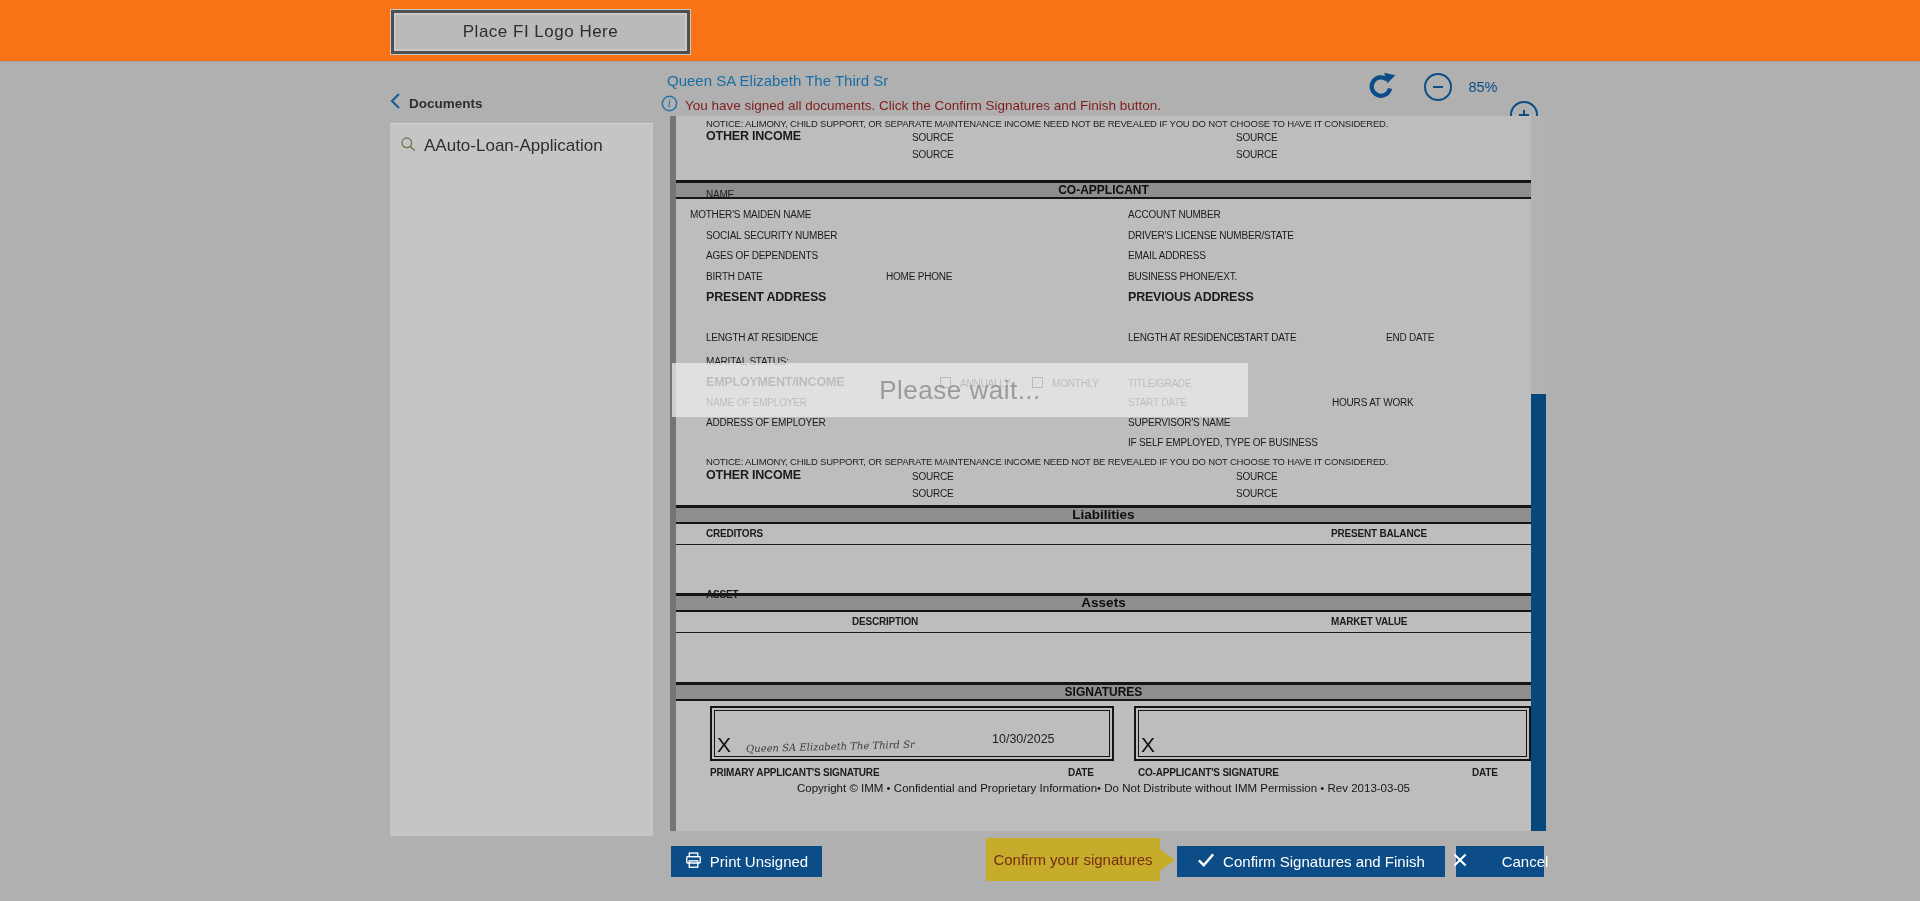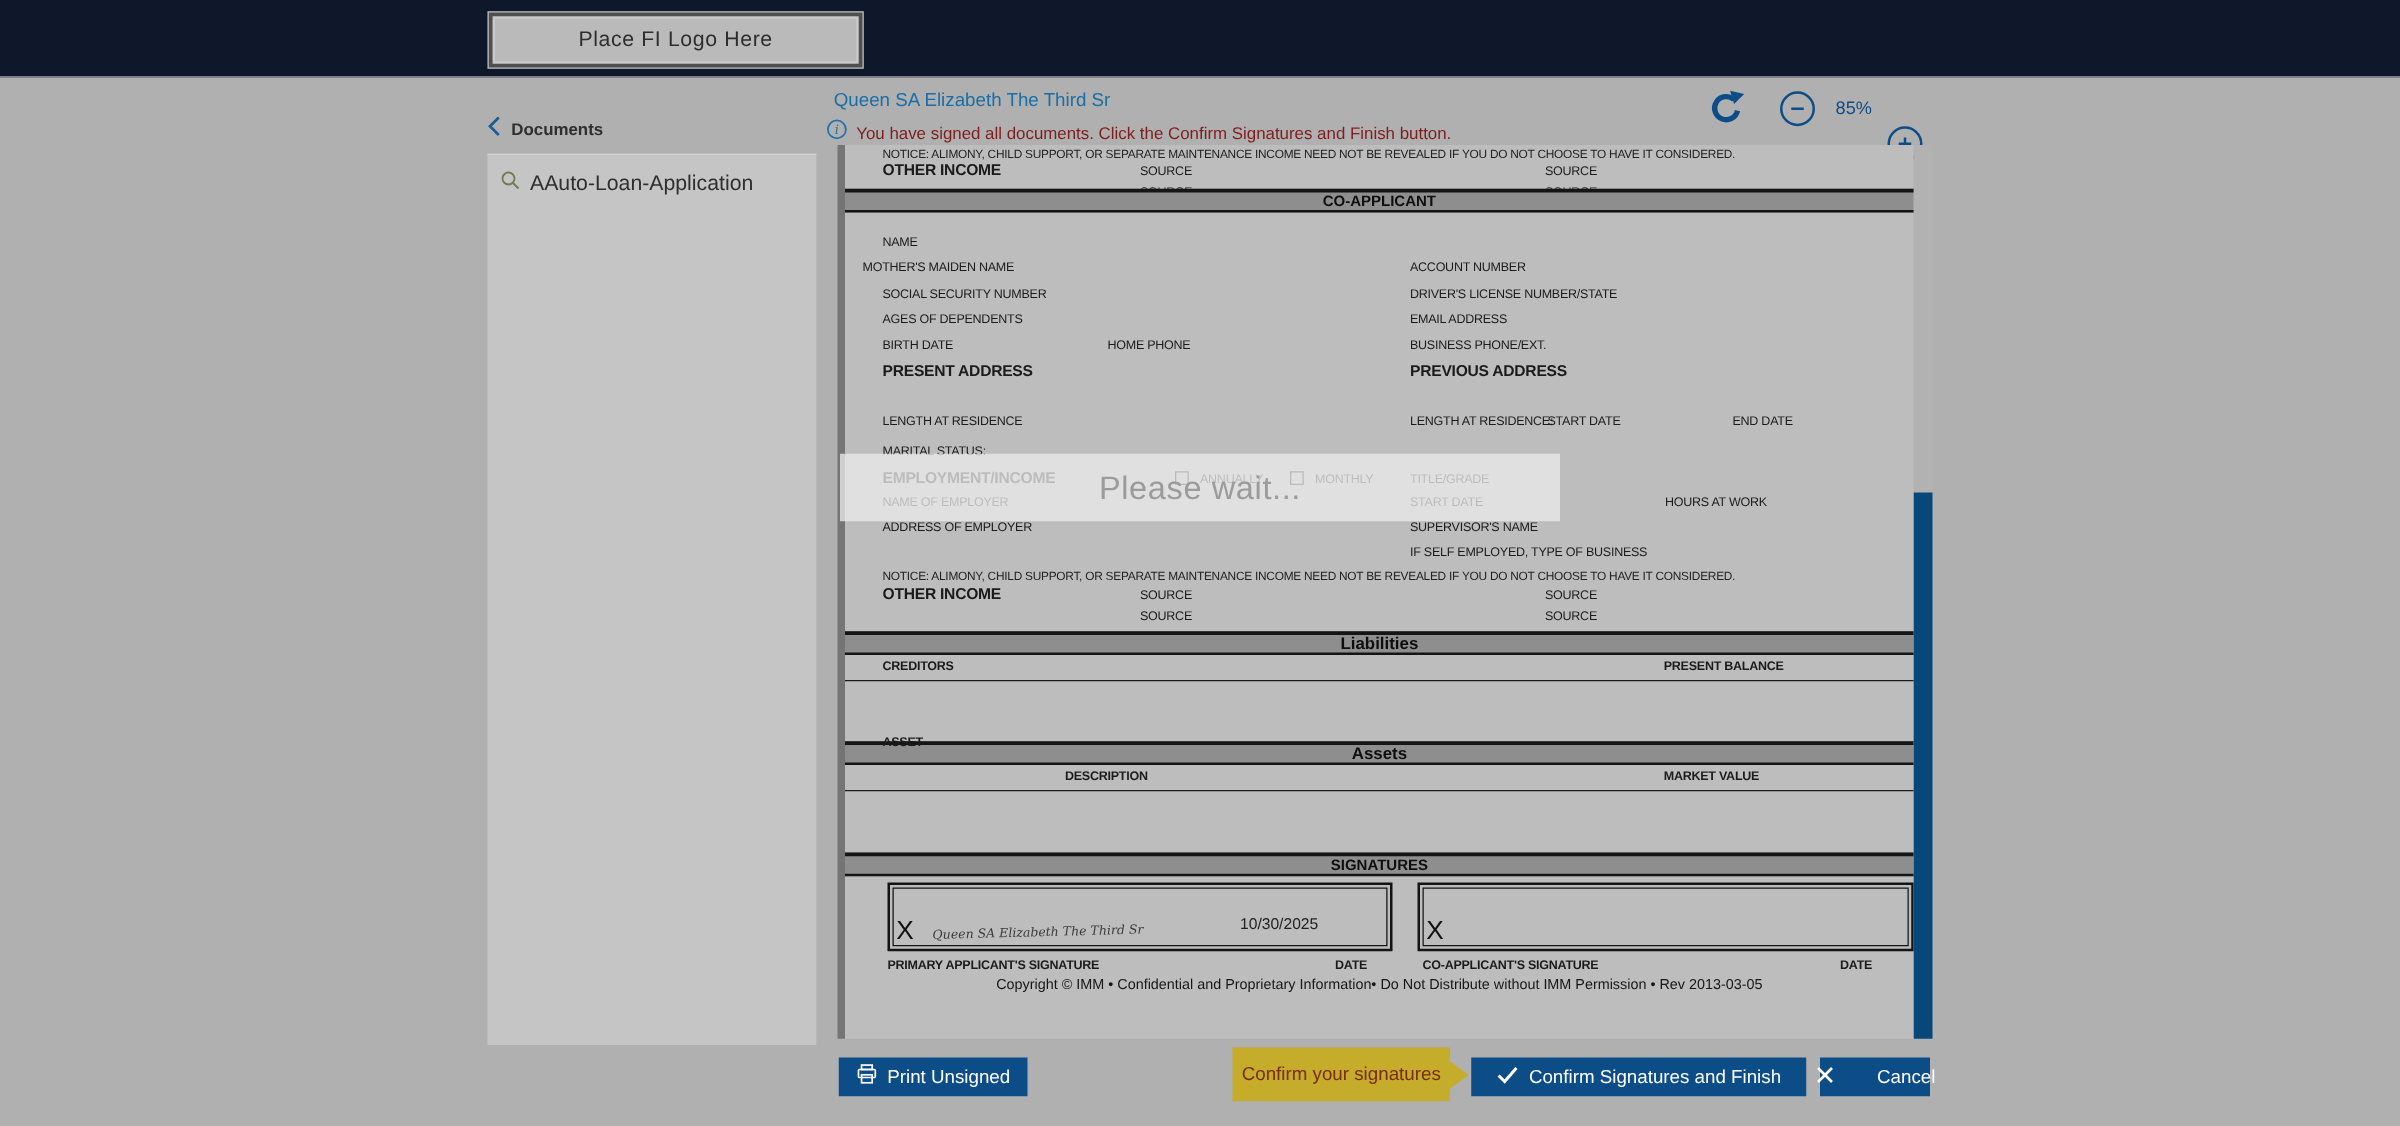--- a/index.html
+++ b/index.html
@@ -1,20 +1,20 @@
 <!DOCTYPE html>
 <html><head>
 <meta charset="utf-8">
 <style>
   * { margin:0; padding:0; box-sizing:border-box; }
   html,body { width:1920px; height:901px; }
   body { font-family:"Liberation Sans", sans-serif; background:#b0b0b0; position:relative; overflow:hidden; }
 
   
-  #topbar { position:absolute; left:0; top:0; width:1920px; height:62px; background:#0f172a; border-bottom:1px solid #a2a2a2; }
+  #topbar { position:absolute; left:0; top:0; width:1920px; height:62px; background:#f97316; border-bottom:1px solid #a2a2a2; }
   #logo-box { position:absolute; left:391px; top:10px; width:299px; height:44px; background:#bababa;
               border:3px solid #4f4f4f; box-shadow:inset 0 0 0 2px #c9c9c9, 0 0 0 1px #c9c9c9;
               display:flex; align-items:center; justify-content:center;
               font-size:17px; color:#2d2d2d; letter-spacing:0.5px; }
 
   
   #sidebar-header { position:absolute; left:390px; top:93px; height:20px; display:flex; align-items:center; gap:8px; cursor:pointer; }
   #sidebar-header .lbl { font-size:13.5px; font-weight:bold; color:#2f2f2f; }
   #sidebar { position:absolute; left:390px; top:123px; width:263px; height:713px; background:#c5c5c5; border-top:1px solid #d2d2d2; }
   .doc-item { position:absolute; left:10px; top:12px; display:flex; align-items:center; gap:8px; cursor:pointer; }
@@ -135,21 +135,21 @@
   <div id="left-strip"></div>
 
   <div id="doc-page">
     <span class="notice" style="left:30px; top:2px;">NOTICE: ALIMONY, CHILD SUPPORT, OR SEPARATE MAINTENANCE INCOME NEED NOT BE REVEALED IF YOU DO NOT CHOOSE TO HAVE IT CONSIDERED.</span>
     <span class="flb" style="left:30px; top:13px;">OTHER INCOME</span>
     <span class="fl" style="left:236px; top:16px;">SOURCE</span>
     <span class="fl" style="left:560px; top:16px;">SOURCE</span>
     <span class="fl" style="left:236px; top:33px;">SOURCE</span>
     <span class="fl" style="left:560px; top:33px;">SOURCE</span>
 
-    <div class="secbar uc" style="top:35px;">CO-APPLICANT</div>
+    <div class="secbar uc" style="top:64px;">CO-APPLICANT</div>
 
     <span class="fl" style="left:30px; top:73px;">NAME</span>
     <span class="fl" style="left:14px; top:93px;">MOTHER'S MAIDEN NAME</span>
     <span class="fl" style="left:452px; top:93px;">ACCOUNT NUMBER</span>
     <span class="fl" style="left:30px; top:114px;">SOCIAL SECURITY NUMBER</span>
     <span class="fl" style="left:452px; top:114px;">DRIVER'S LICENSE NUMBER/STATE</span>
     <span class="fl" style="left:30px; top:134px;text-align:right;">AGES OF DEPENDENTS</span>
     <span class="fl" style="left:452px; top:134px;">EMAIL ADDRESS</span>
     <span class="fl" style="left:30px; top:155px;">BIRTH DATE</span>
     <span class="fl" style="left:210px; top:155px;">HOME PHONE</span>

